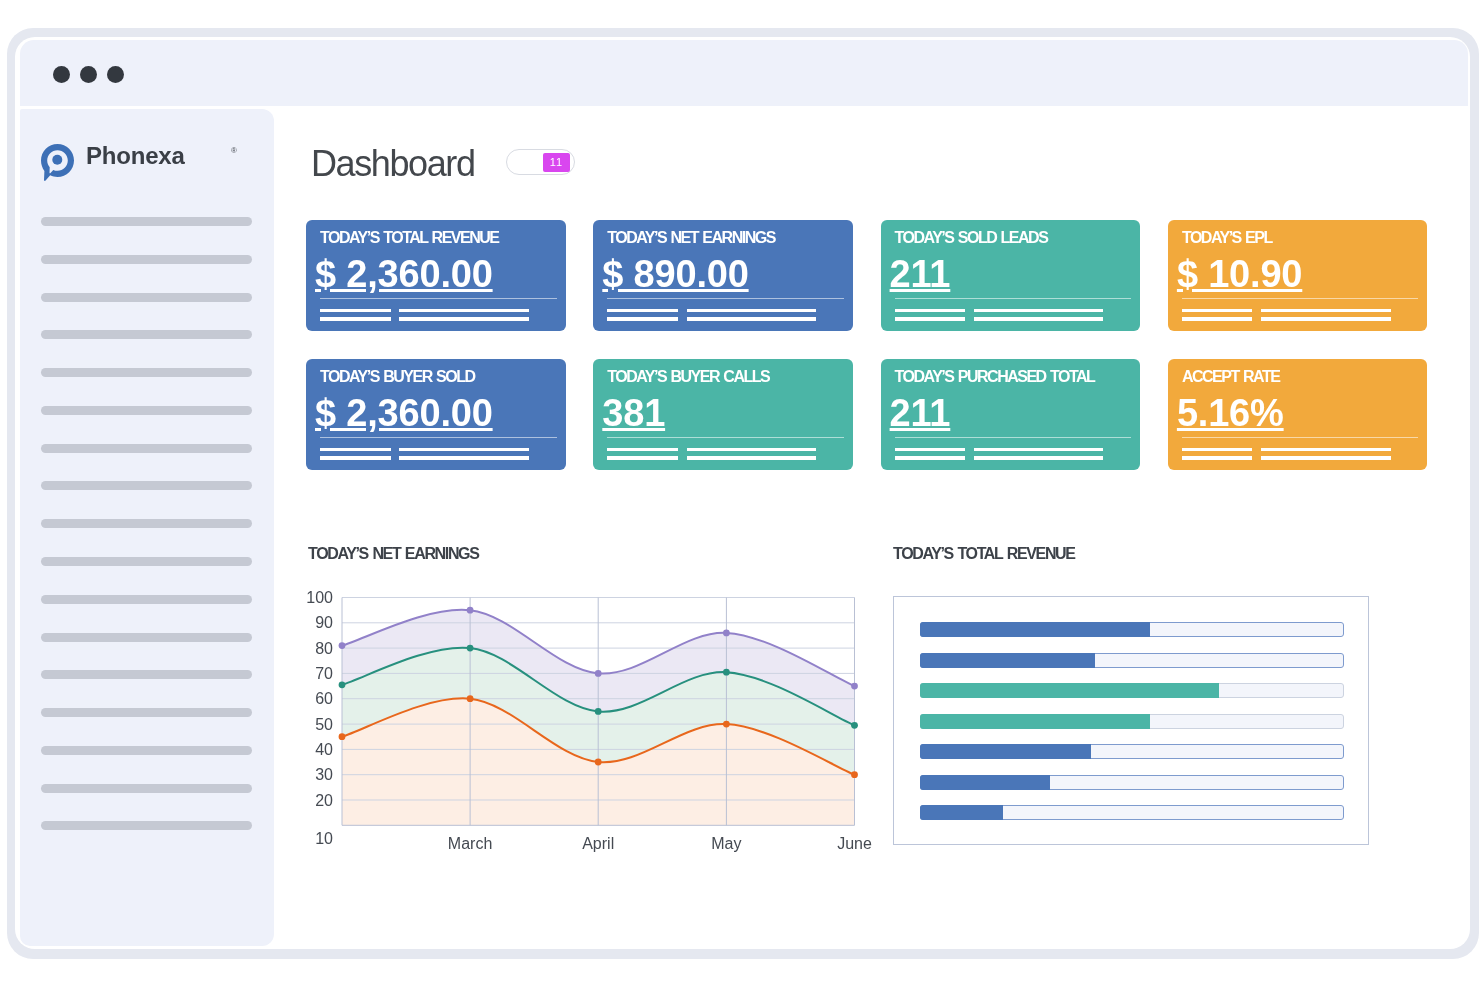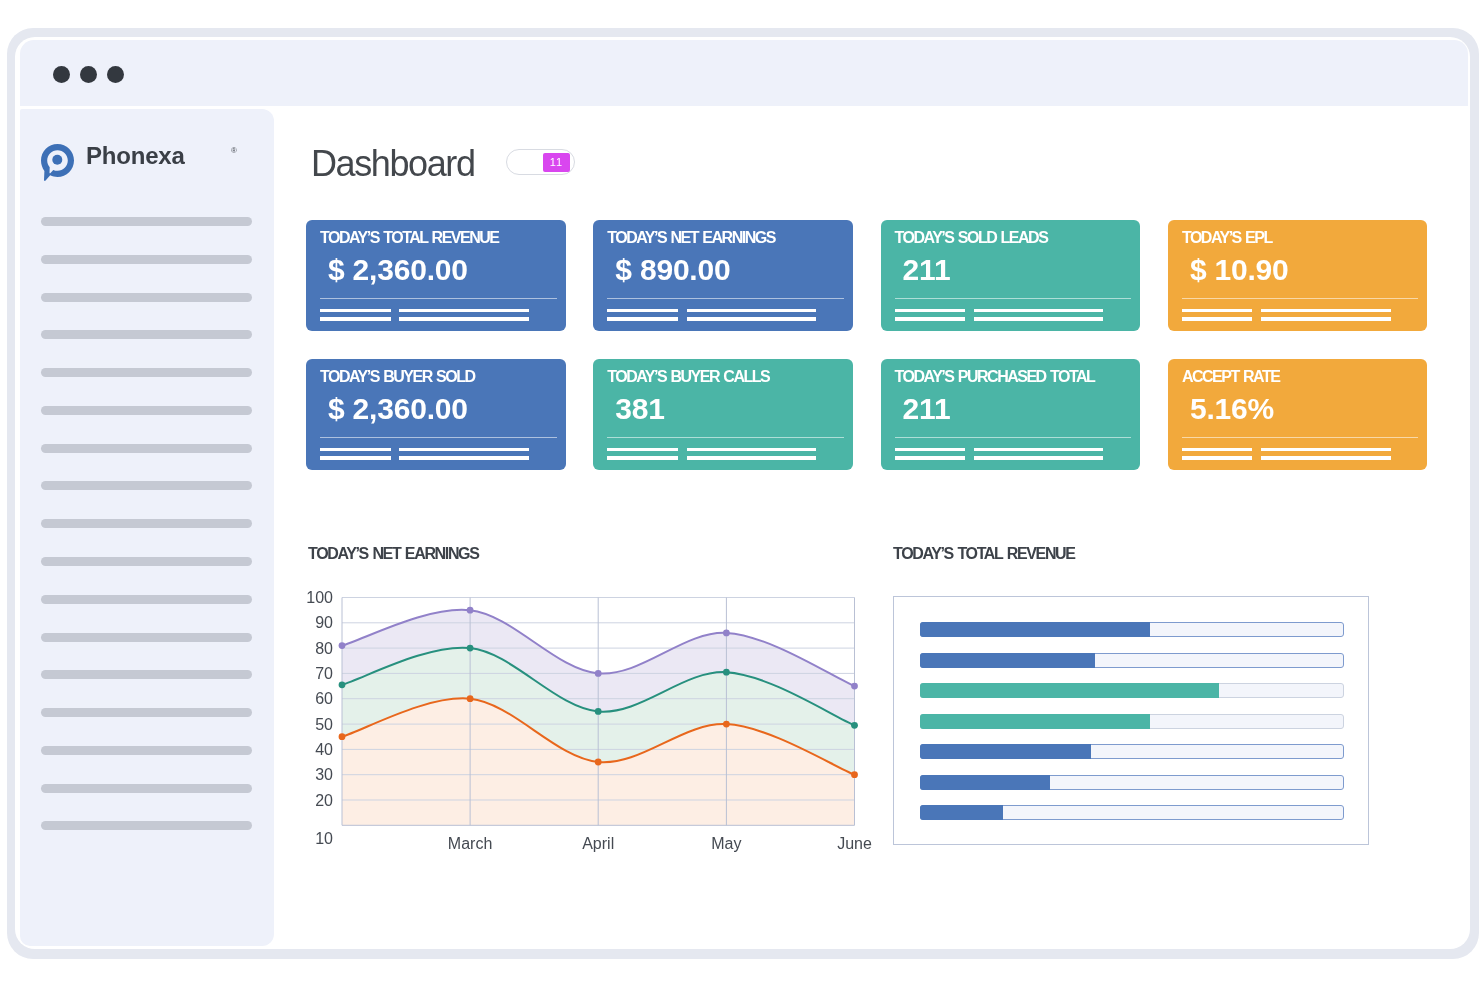--- a/index.html
+++ b/index.html
@@ -12,21 +12,21 @@
   .sidebar { left:19.5px; top:108.5px; width:254px; height:837.5px; background:#eef1fa; border-radius:2px 12px 12px 10px; }
   .sbar { left:41px; width:211px; height:9px; border-radius:4.5px; background:#c5c9d3; }
   .logotext { left:86px; top:141.5px; font-size:24px; font-weight:700; color:#3a3f46; letter-spacing:-0.2px; }
   .logor { left:231px; top:146px; font-size:8px; color:#4a4f56; }
   .h1 { left:311px; top:142.5px; font-size:36px; font-weight:400; color:#43474c; letter-spacing:-1.4px; }
   .toggle { left:506px; top:149px; width:69px; height:26px; border:1.5px solid #d8dbe2; border-radius:13px; background:#fff; }
   .badge { left:543px; top:153px; width:27px; height:19px; border-radius:2px; background:#d946ef; color:#fff; font-size:11px; text-align:center; line-height:19px; letter-spacing:1px; }
   .card { width:259.5px; height:111px; border-radius:6px; color:#fff; }
   .c-blue { background:#4a76b8; } .c-teal { background:#4bb5a6; } .c-orange { background:#f2a93c; }
   .clabel { left:14px; top:8.5px; position:absolute; font-size:16px; font-weight:600; letter-spacing:-1.5px; word-spacing:1.4px; }
-  .cnum { left:22px; top:33px; position:absolute; font-size:30px; font-weight:700; letter-spacing:-0.2px; }
+  .cnum { left:9px; top:33px; position:absolute; font-size:38px; font-weight:700; letter-spacing:-0.2px;text-decoration:underline; }
   .chr { left:14px; top:78px; right:9px; height:1px; position:absolute; background:rgba(255,255,255,0.55); }
   .ceq { position:absolute; height:3.6px; background:#fff; }
   .ctitle { font-size:16px; font-weight:600; color:#3d4249; letter-spacing:-1.35px; word-spacing:1.4px; }
   .bpanel { left:893px; top:596px; width:476px; height:249px; border:1px solid #bcc5d9; background:#fff; }
   .track { left:920px; width:424px; height:15px; background:#f3f5fb; border-radius:3px; }
   .tb { border:1px solid #7e9bce; } .tt { border:1px solid #ccd3e0; }
   .fill { position:absolute; left:-1px; top:-1px; height:15px; border-radius:3px 0 0 3px; }
   .f-blue { background:#4a76b8; } .f-teal { background:#4bb5a6; }
 </style>
 </head>

